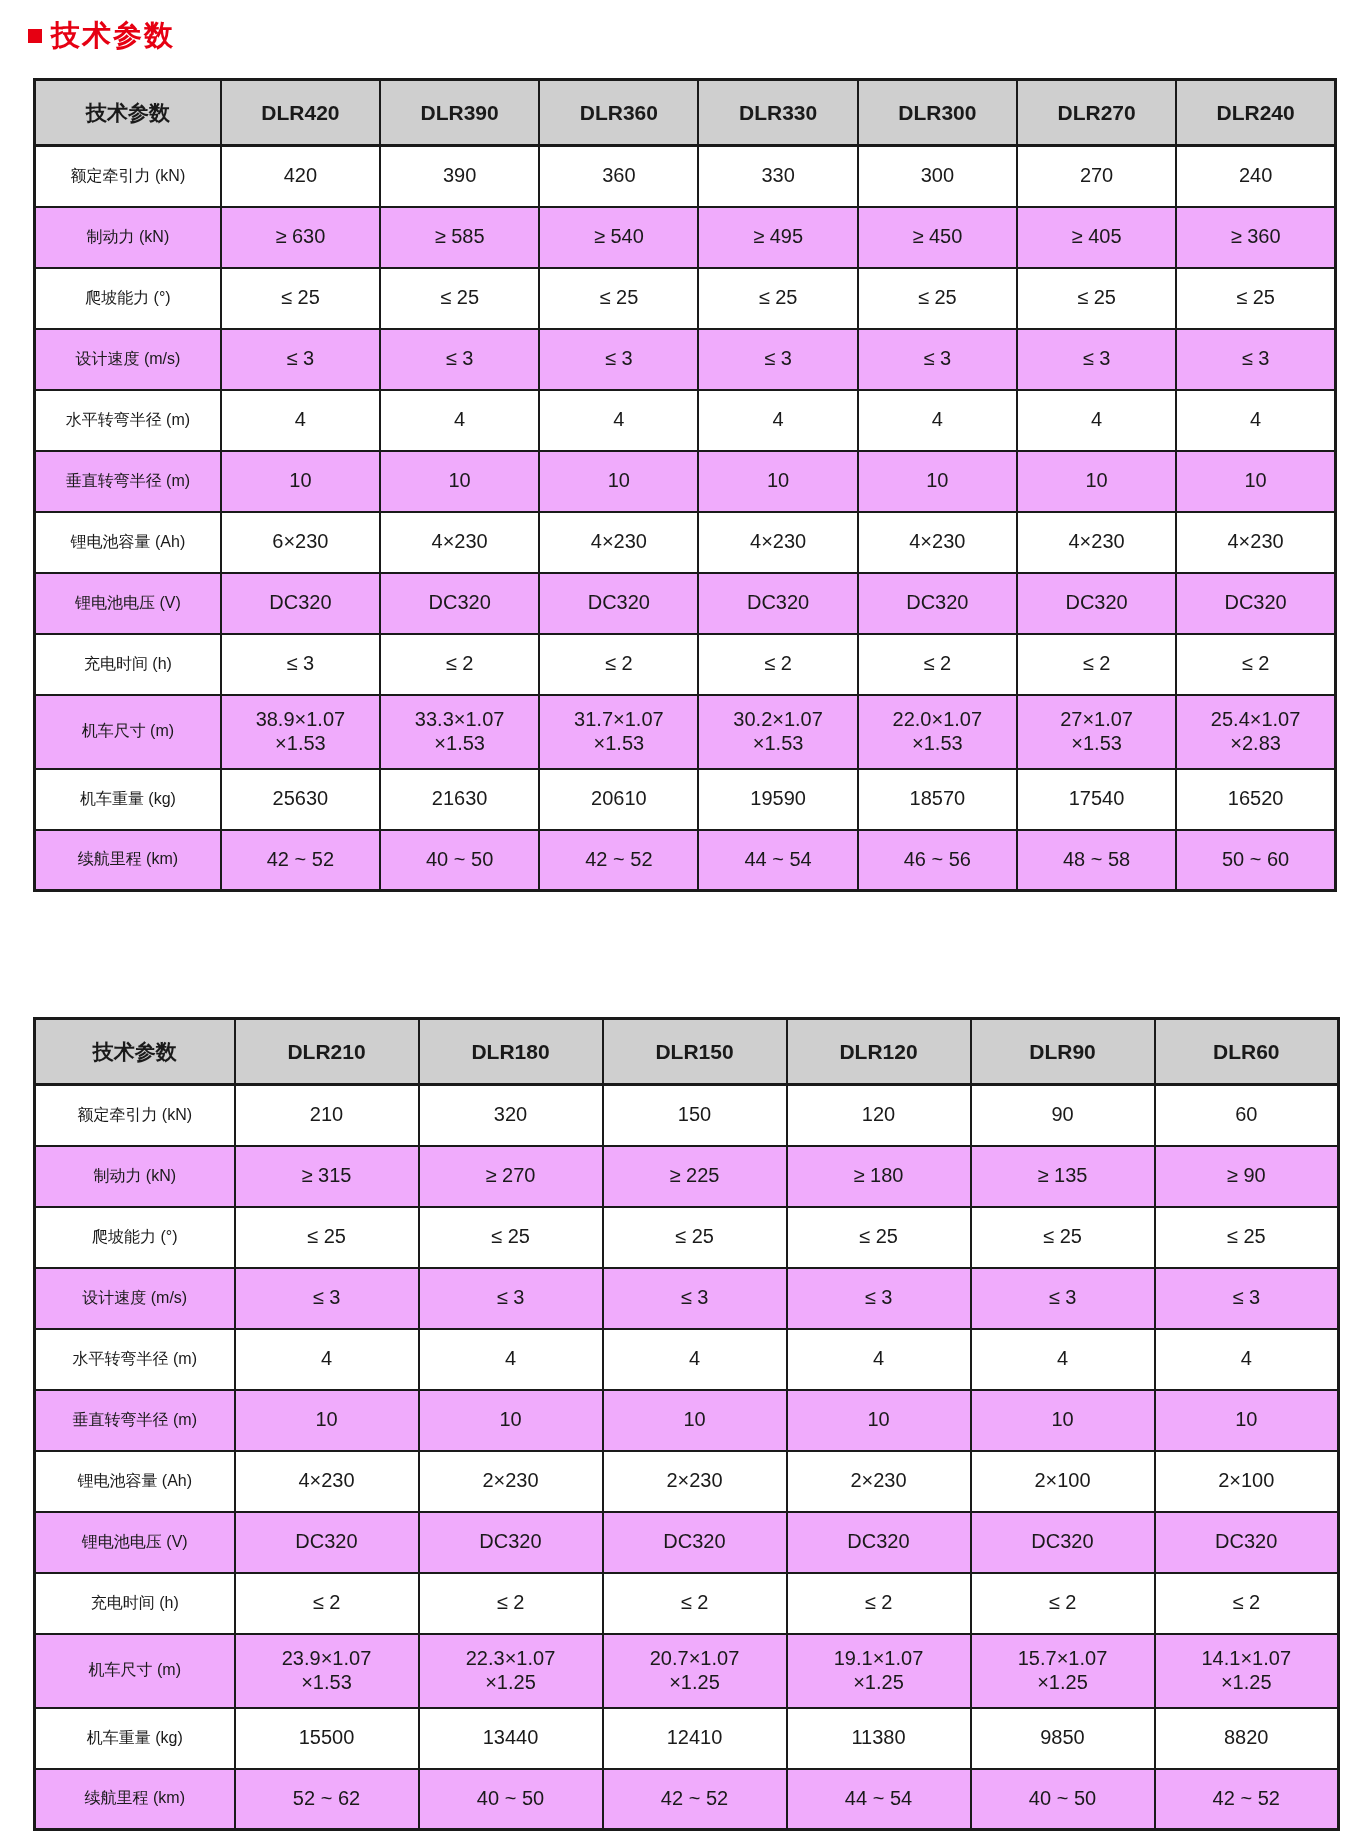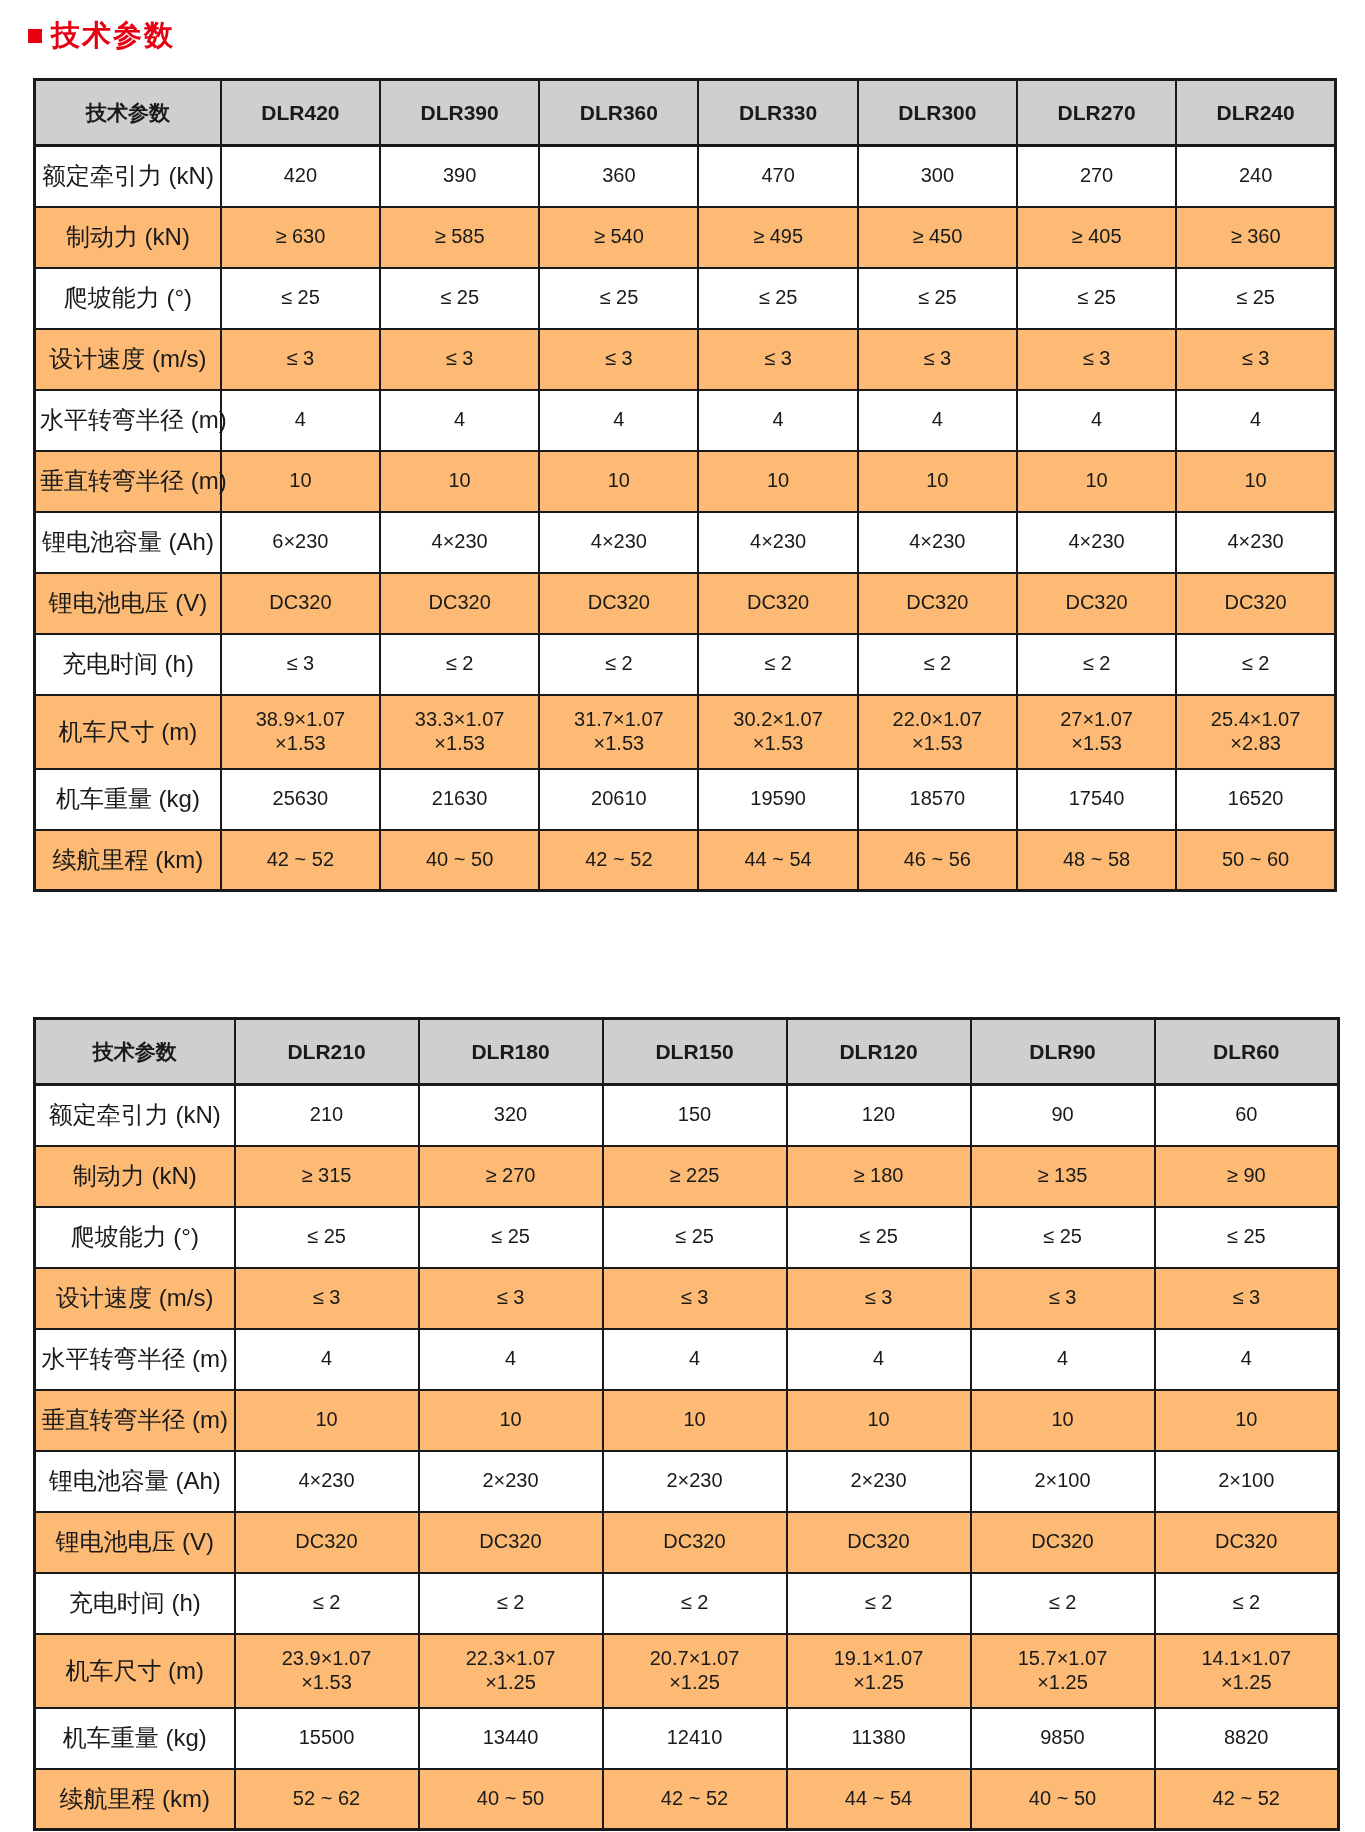--- a/index.html
+++ b/index.html
@@ -37,25 +37,25 @@
     box-sizing:border-box;
   }
   .spec-table thead th{
     height:66px;
     background:#cfcfcf;
     font-weight:bold;
     font-size:21px;
     border-bottom:3px solid #1a1a1a;
   }
   .spec-table tbody tr{height:61px;}
-  .spec-table tbody tr.stripe{background:#fdba74;}
+  .spec-table tbody tr.stripe{background:#f0abfc;}
   .spec-table tbody tr.tall{height:74px;border-radius:12px;}
   .spec-table tbody th.rowlabel{
     font-weight:normal;
-    font-size:24px;
+    font-size:16px;
     white-space:nowrap;
   }
   .spec-table tbody td{
     font-size:20px;
     white-space:pre-line;
     line-height:1.18;
   }
   #spec-table-1 col.label-col{width:186px;}
   #spec-table-1 col.data-col{width:159px;}
   #spec-table-2 col.label-col{width:200px;}
@@ -92,21 +92,21 @@
           <th>DLR270</th>
           <th>DLR240</th>
         </tr>
       </thead>
       <tbody>
         <tr>
           <th class="rowlabel">额定牵引力 (kN)</th>
           <td>420</td>
           <td>390</td>
           <td>360</td>
-          <td>470</td>
+          <td>330</td>
           <td>300</td>
           <td>270</td>
           <td>240</td>
         </tr>
         <tr class="stripe">
           <th class="rowlabel">制动力 (kN)</th>
           <td>≥ 630</td>
           <td>≥ 585</td>
           <td>≥ 540</td>
           <td>≥ 495</td>

